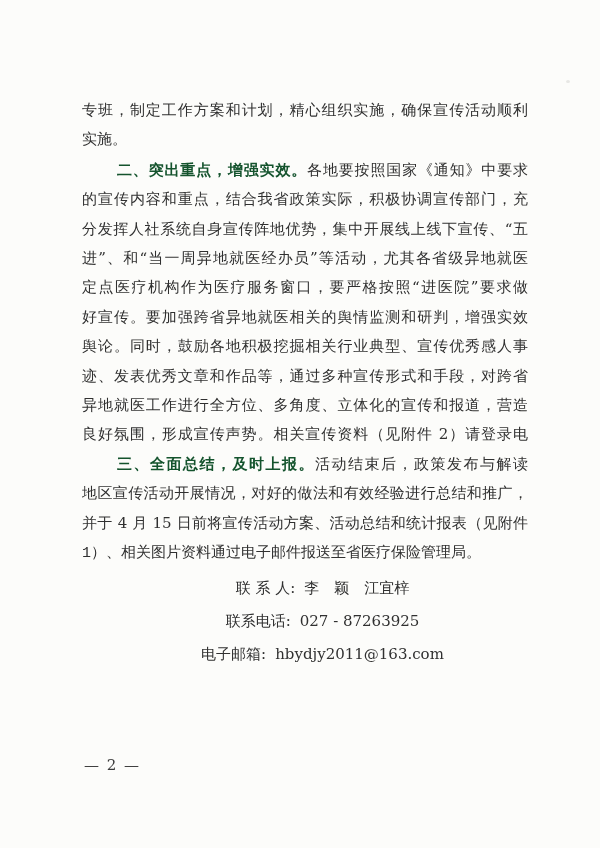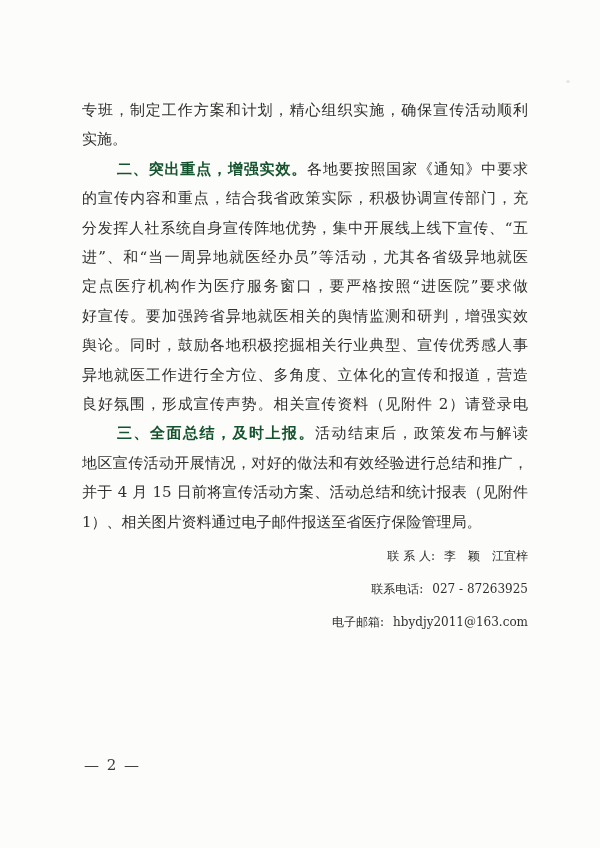--- a/index.html
+++ b/index.html
@@ -28,37 +28,38 @@
   .line {
     font-size: 15px;
     line-height: 29.4px;
     text-align: justify;
     text-align-last: justify;
     letter-spacing: 0;
     white-space: normal;
   }
   .line.end {
     text-align-last: left;
+    font-family: Liberation Mono, monospace;
   }
   .line.indent {
     text-indent: 35px;
   }
   .lead {
     font-family: "DejaVu Sans", "Liberation Sans", sans-serif;
     font-weight: 700;
     color: #14532d;
   }
   .contacts {
     margin-top: 3px;
   }
   .contact {
-    font-size: 12px;
+    font-size: 15px;
     line-height: 33px;
     text-indent: 35px;
-    text-align: right;
+    text-align: center;
   }
   .contact .value {
     margin-left: 9px;
   }
   .footer {
     position: absolute;
     left: 84px;
     top: 756px;
     font-size: 15px;
     letter-spacing: 1.5px;
@@ -83,20 +84,21 @@
   <div class="content">
     <div class="line"><span class="lead"></span><span>专班，制定工作方案和计划，精心组织实施，确保宣传活动顺利</span></div>
     <div class="line end"><span class="lead"></span><span>实施。</span></div>
     <div class="line indent"><span class="lead">二、突出重点，增强实效。</span><span>各地要按照国家《通知》中要求</span></div>
     <div class="line"><span class="lead"></span><span>的宣传内容和重点，结合我省政策实际，积极协调宣传部门，充</span></div>
     <div class="line"><span class="lead"></span><span>分发挥人社系统自身宣传阵地优势，集中开展线上线下宣传、“五</span></div>
     <div class="line"><span class="lead"></span><span>进”、和“当一周异地就医经办员”等活动，尤其各省级异地就医</span></div>
     <div class="line"><span class="lead"></span><span>定点医疗机构作为医疗服务窗口，要严格按照“进医院”要求做</span></div>
     <div class="line"><span class="lead"></span><span>好宣传。要加强跨省异地就医相关的舆情监测和研判，增强实效</span></div>
     <div class="line"><span class="lead"></span><span>舆论。同时，鼓励各地积极挖掘相关行业典型、宣传优秀感人事</span></div>
+    <div class="line"><span class="lead"></span><span>迹、发表优秀文章和作品等，通过多种宣传形式和手段，对跨省</span></div>
     <div class="line"><span class="lead"></span><span>异地就医工作进行全方位、多角度、立体化的宣传和报道，营造</span></div>
     <div class="line"><span class="lead"></span><span>良好氛围，形成宣传声势。相关宣传资料（见附件 2）请登录电</span></div>
     <div class="line indent"><span class="lead">三、全面总结，及时上报。</span><span>活动结束后，政策发布与解读</span></div>
     <div class="line"><span class="lead"></span><span>地区宣传活动开展情况，对好的做法和有效经验进行总结和推广，</span></div>
     <div class="line"><span class="lead"></span><span>并于 4 月 15 日前将宣传活动方案、活动总结和统计报表（见附件</span></div>
     <div class="line end"><span class="lead"></span><span>1）、相关图片资料通过电子邮件报送至省医疗保险管理局。</span></div>
 
     <div class="contacts">
       <div class="contact"><span class="label">联 系 人:</span><span class="value">李　颖　江宜梓</span></div>
       <div class="contact"><span class="label">联系电话:</span><span class="value">027 - 87263925</span></div>

